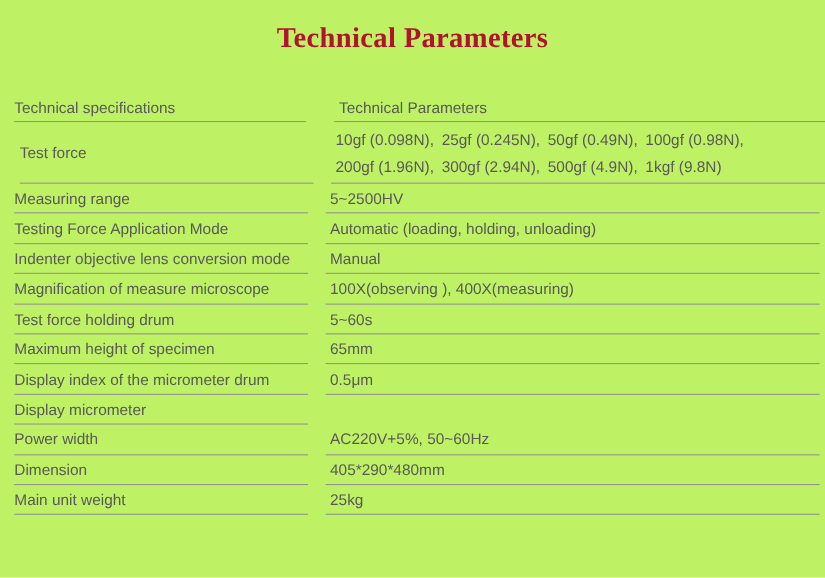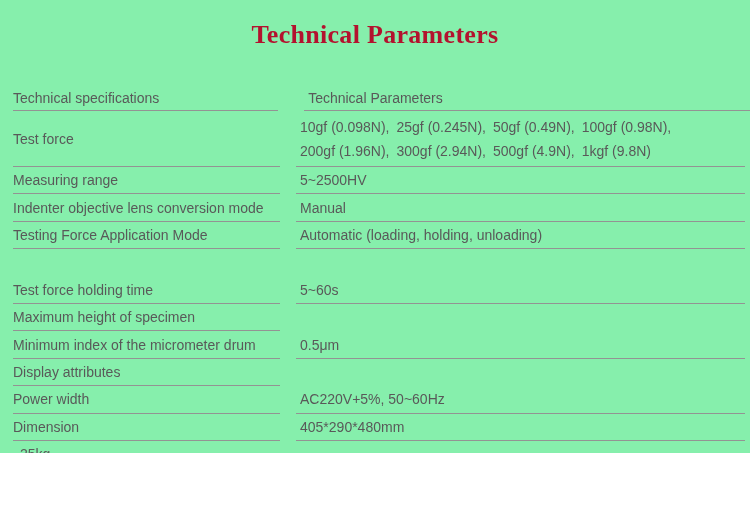--- a/index.html
+++ b/index.html
@@ -1,21 +1,21 @@
 <!DOCTYPE html>
 <html><head>
 <meta charset="utf-8">
 <style>
   * { margin: 0; padding: 0; box-sizing: border-box; }
   html, body { background: #ffffff; }
   .page {
     position: relative;
     width: 750px;
-    height: 453px;
-    background: #86efac;
+    height: 525px;
+    background: #bef264;
     font-family: "Liberation Sans", sans-serif;
     overflow: hidden;
   }
   .page-title {
     padding-top: 19px;
     text-align: center;
     font-family: "Liberation Serif", serif;
     font-weight: bold;
     font-size: 26px;
     line-height: 31px;
@@ -39,21 +39,21 @@
     white-space: nowrap;
   }
   .cell.value {
     width: 449px;
     margin-left: 16px;
     padding-left: 4px;
     white-space: pre-line;
     line-height: 24px;
   }
   .row.head { height: 25px; gap: 10px; }
-  .row.tall { height: 56px; }
+  .row.tall { height: 56px; justify-content: flex-end; }
   .row.single { height: 27.4px; }
 </style>
 </head>
 <body>
 
 <div class="page">
   <h1 class="page-title">Technical Parameters</h1>
 
   <div class="spec-table">
 
@@ -67,59 +67,63 @@
       <div class="cell value">10gf (0.098N), 25gf (0.245N), 50gf (0.49N), 100gf (0.98N), 
 200gf (1.96N), 300gf (2.94N), 500gf (4.9N), 1kgf (9.8N)</div>
     </div>
 
     <div class="row single">
       <div class="cell label">Measuring range</div>
       <div class="cell value">5~2500HV</div>
     </div>
 
     <div class="row single">
+      <div class="cell label">Testing Force Application Mode</div>
+      <div class="cell value">Automatic (loading, holding, unloading)</div>
+    </div>
+
+    <div class="row single">
       <div class="cell label">Indenter objective lens conversion mode</div>
       <div class="cell value">Manual</div>
     </div>
 
     <div class="row single">
-      <div class="cell label">Testing Force Application Mode</div>
-      <div class="cell value">Automatic (loading, holding, unloading)</div>
+      <div class="cell label">Magnification of measure microscope</div>
+      <div class="cell value">100X(observing ), 400X(measuring)</div>
     </div>
 
     <div class="row single">
-    </div>
-
-    <div class="row single">
-      <div class="cell label">Test force holding time</div>
+      <div class="cell label">Test force holding drum</div>
       <div class="cell value">5~60s</div>
     </div>
 
     <div class="row single">
       <div class="cell label">Maximum height of specimen</div>
+      <div class="cell value">65mm</div>
     </div>
 
 
     <div class="row single">
-      <div class="cell label">Minimum index of the micrometer drum</div>
+      <div class="cell label">Display index of the micrometer drum</div>
       <div class="cell value">0.5μm</div>
     </div>
 
     <div class="row single">
-      <div class="cell label">Display attributes</div>
+      <div class="cell label">Display micrometer</div>
     </div>
 
     <div class="row single">
       <div class="cell label">Power width</div>
       <div class="cell value">AC220V+5%, 50~60Hz</div>
     </div>
 
     <div class="row single">
       <div class="cell label">Dimension</div>
       <div class="cell value">405*290*480mm</div>
     </div>
 
     <div class="row single">
+      <div class="cell label">Main unit weight</div>
       <div class="cell value">25kg</div>
     </div>
 
   </div>
 </div>
 
 </body></html>

